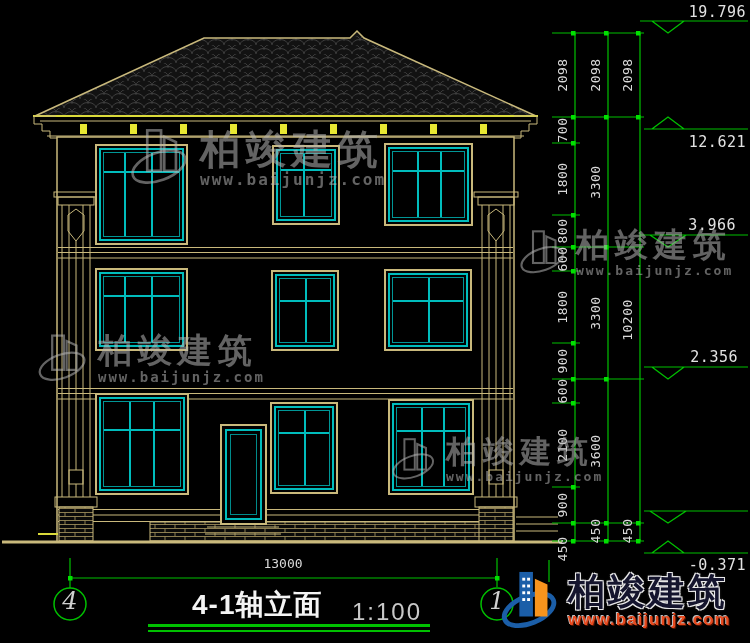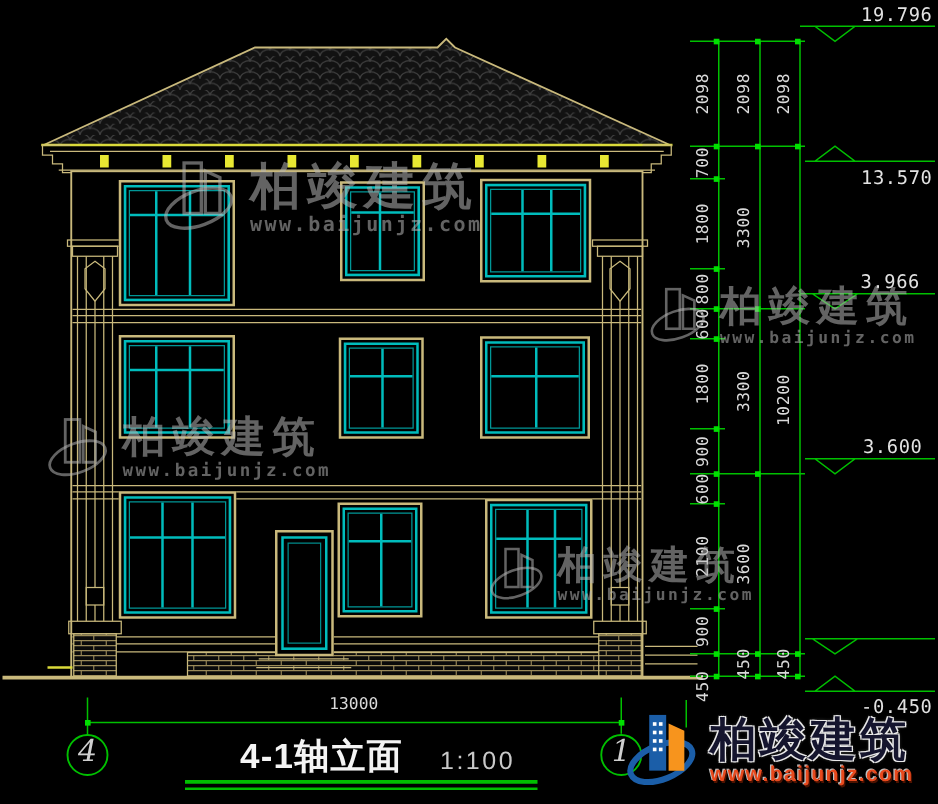--- a/index.html
+++ b/index.html
@@ -19,21 +19,21 @@
   .vdim{position:absolute;width:60px;height:16px;line-height:16px;text-align:center;
         transform:rotate(-90deg);font:13px "DejaVu Sans Mono",monospace;color:#D9D9D9;
         letter-spacing:0.5px;white-space:nowrap;}
   .elev{position:absolute;width:98px;text-align:right;font:15px "DejaVu Sans Mono",monospace;
         color:#E2E2E2;letter-spacing:0.5px;}
   .hdim{position:absolute;width:100px;text-align:center;font:13px "DejaVu Sans Mono",monospace;color:#D9D9D9;}
   .axisnum{position:absolute;width:34px;height:34px;line-height:34px;text-align:center;
            font:italic 24px "DejaVu Serif",serif;color:#CFCFCF;}
   
   .title{position:absolute;font-weight:bold;font-size:28px;color:#F4F4F4;letter-spacing:1px;}
-  .scale{position:absolute;font-size:20px;color:#C8C8C8;letter-spacing:2px;}
+  .scale{position:absolute;font-size:24px;color:#C8C8C8;letter-spacing:2px;}
   .uline{position:absolute;background:#00C000;}
   
   .wm{position:absolute;display:flex;align-items:center;gap:8px;color:rgba(180,180,180,0.55);
       z-index:6;pointer-events:none;}
   .wm .txt{display:flex;flex-direction:column;}
   .wm-brand{font-weight:bold;line-height:1.05;letter-spacing:6px;white-space:nowrap;}
   .wm-url{font-weight:bold;font-family:"DejaVu Sans Mono",monospace;letter-spacing:2px;white-space:nowrap;}
   
   .logo{position:absolute;left:500px;top:566px;display:flex;align-items:center;gap:6px;z-index:7;}
   .logo .txt{display:flex;flex-direction:column;}
@@ -258,24 +258,24 @@
   <div class="vdim" style="left:566px;top:174px">3300</div>
   <div class="vdim" style="left:566px;top:305px">3300</div>
   <div class="vdim" style="left:566px;top:443px">3600</div>
   <div class="vdim" style="left:566px;top:523px">450</div>
 
   <div class="vdim" style="left:598px;top:67px">2098</div>
   <div class="vdim" style="left:598px;top:312px">10200</div>
   <div class="vdim" style="left:598px;top:523px">450</div>
 
   <div class="elev" style="left:648px;top:3px">19.796</div>
-  <div class="elev" style="left:648px;top:133px">13.570</div>
+  <div class="elev" style="left:648px;top:133px">12.621</div>
   <div class="elev" style="left:638px;top:216px;padding-right:10px">3.966</div>
-  <div class="elev" style="left:640px;top:348px;padding-right:10px">3.600</div>
-  <div class="elev" style="left:648px;top:556px">-0.450</div>
+  <div class="elev" style="left:640px;top:348px;padding-right:10px">2.356</div>
+  <div class="elev" style="left:648px;top:556px">-0.371</div>
 
   <div class="hdim" style="left:233px;top:556px">13000</div>
   <div class="axisnum" style="left:53px;top:587px">4</div>
   <div class="axisnum" style="left:480px;top:587px">1</div>
 
   <div class="title" style="left:192px;top:586px">4-1轴立面</div>
   <div class="scale" style="left:352px;top:598px">1:100</div>
   <div class="uline" style="left:148px;top:624px;width:282px;height:3px"></div>
   <div class="uline" style="left:148px;top:630px;width:282px;height:1.5px"></div>
 

